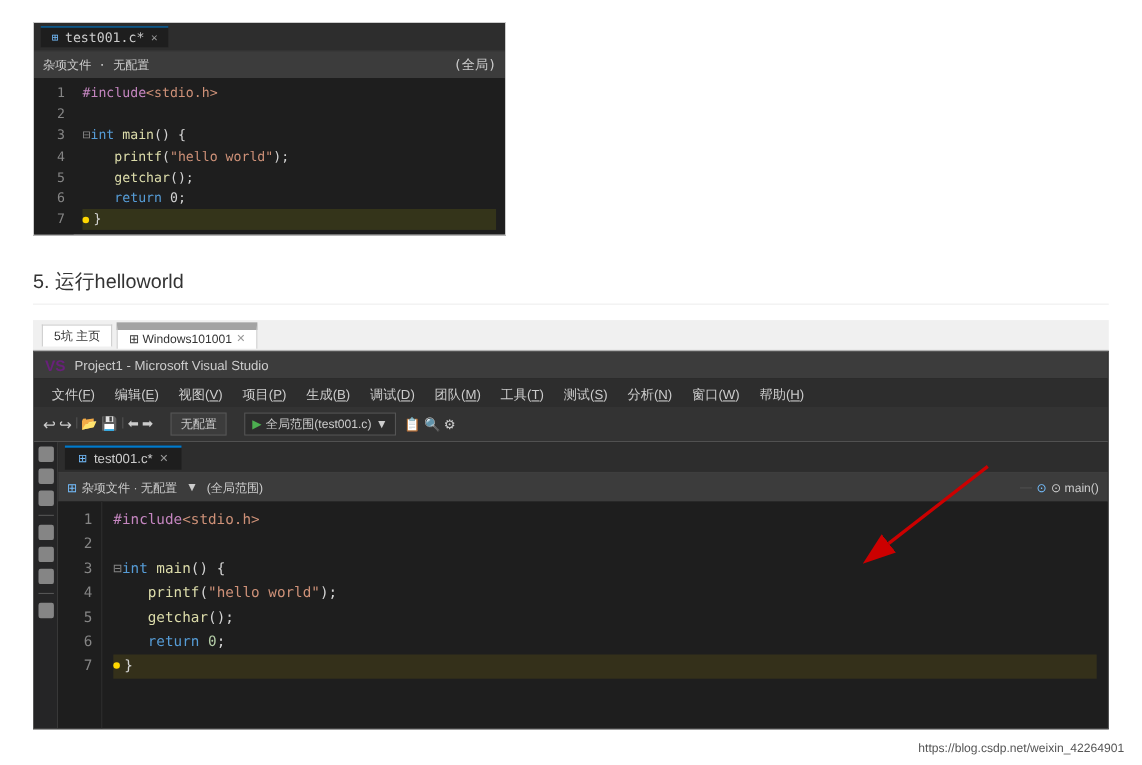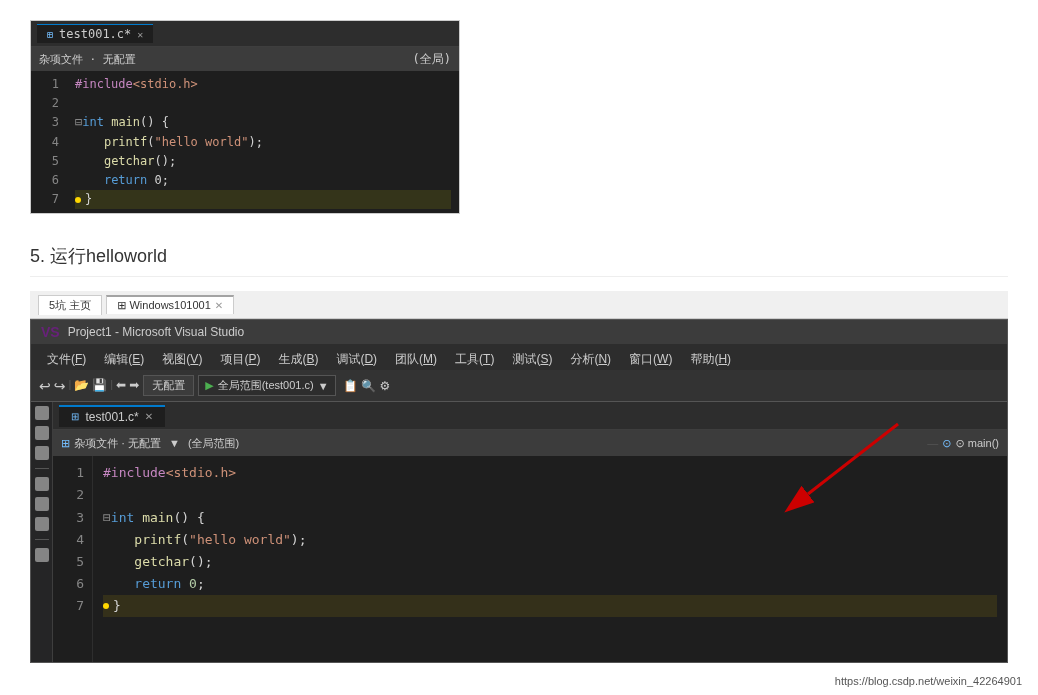--- a/index.html
+++ b/index.html
@@ -133,21 +133,21 @@
       padding: 2px 10px;
       font-size: 11px;
       color: #333;
       cursor: pointer;
       display: flex;
       align-items: center;
       gap: 4px;
     }
 
     .browser-tab.active {
-      border-top: 2px solid #a3a3a3;
+      border-top: 7px solid #a3a3a3;
     }
 
     .vs-window {
       border: 1px solid #555;
       background: #1e1e1e;
       width: 100%;
       position: relative;
     }
 
     .vs-title-bar {
@@ -207,21 +207,21 @@
       color: #ccc;
       font-size: 11px;
     }
 
     .vs-config-dropdown {
       background: #3c3c3c;
       border: 1px solid #555;
       color: #ccc;
       padding: 2px 8px;
       font-size: 11px;
-      margin: 0 0;
+      margin: 0 12px;
     }
 
     .vs-run-button {
       display: flex;
       align-items: center;
       gap: 4px;
       color: #4caf50;
       font-size: 11px;
       cursor: pointer;
       padding: 2px 6px;

